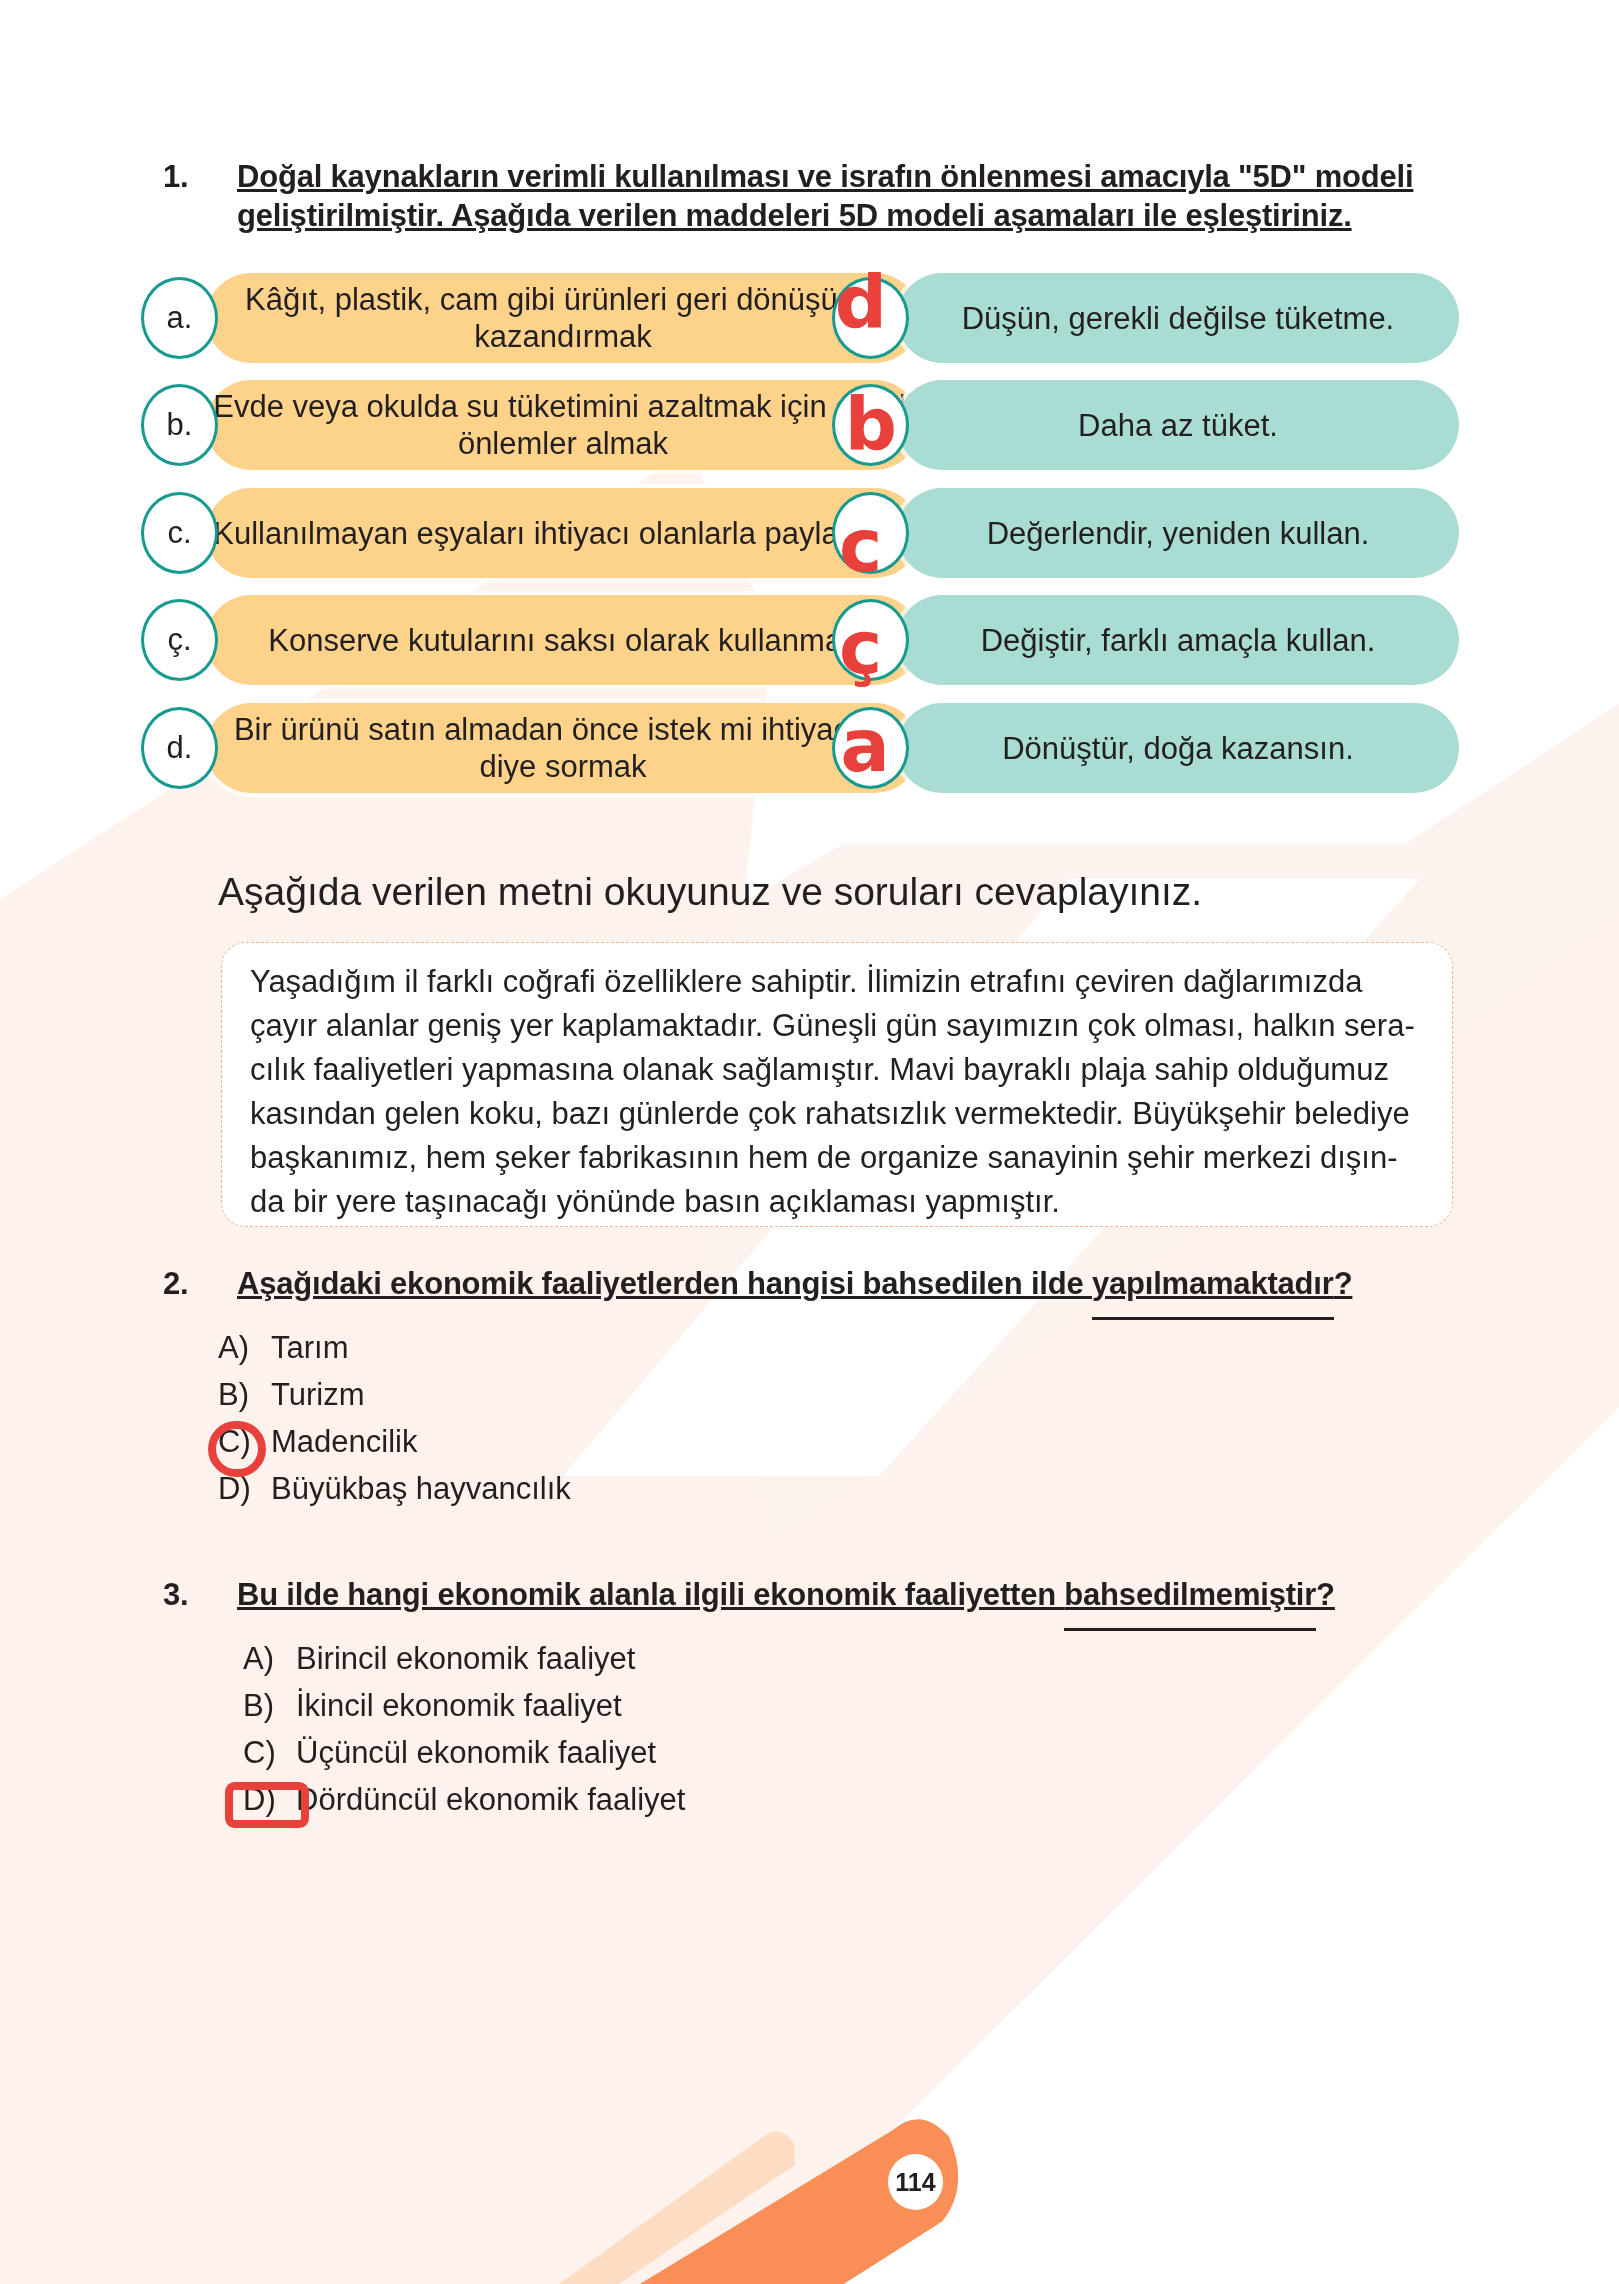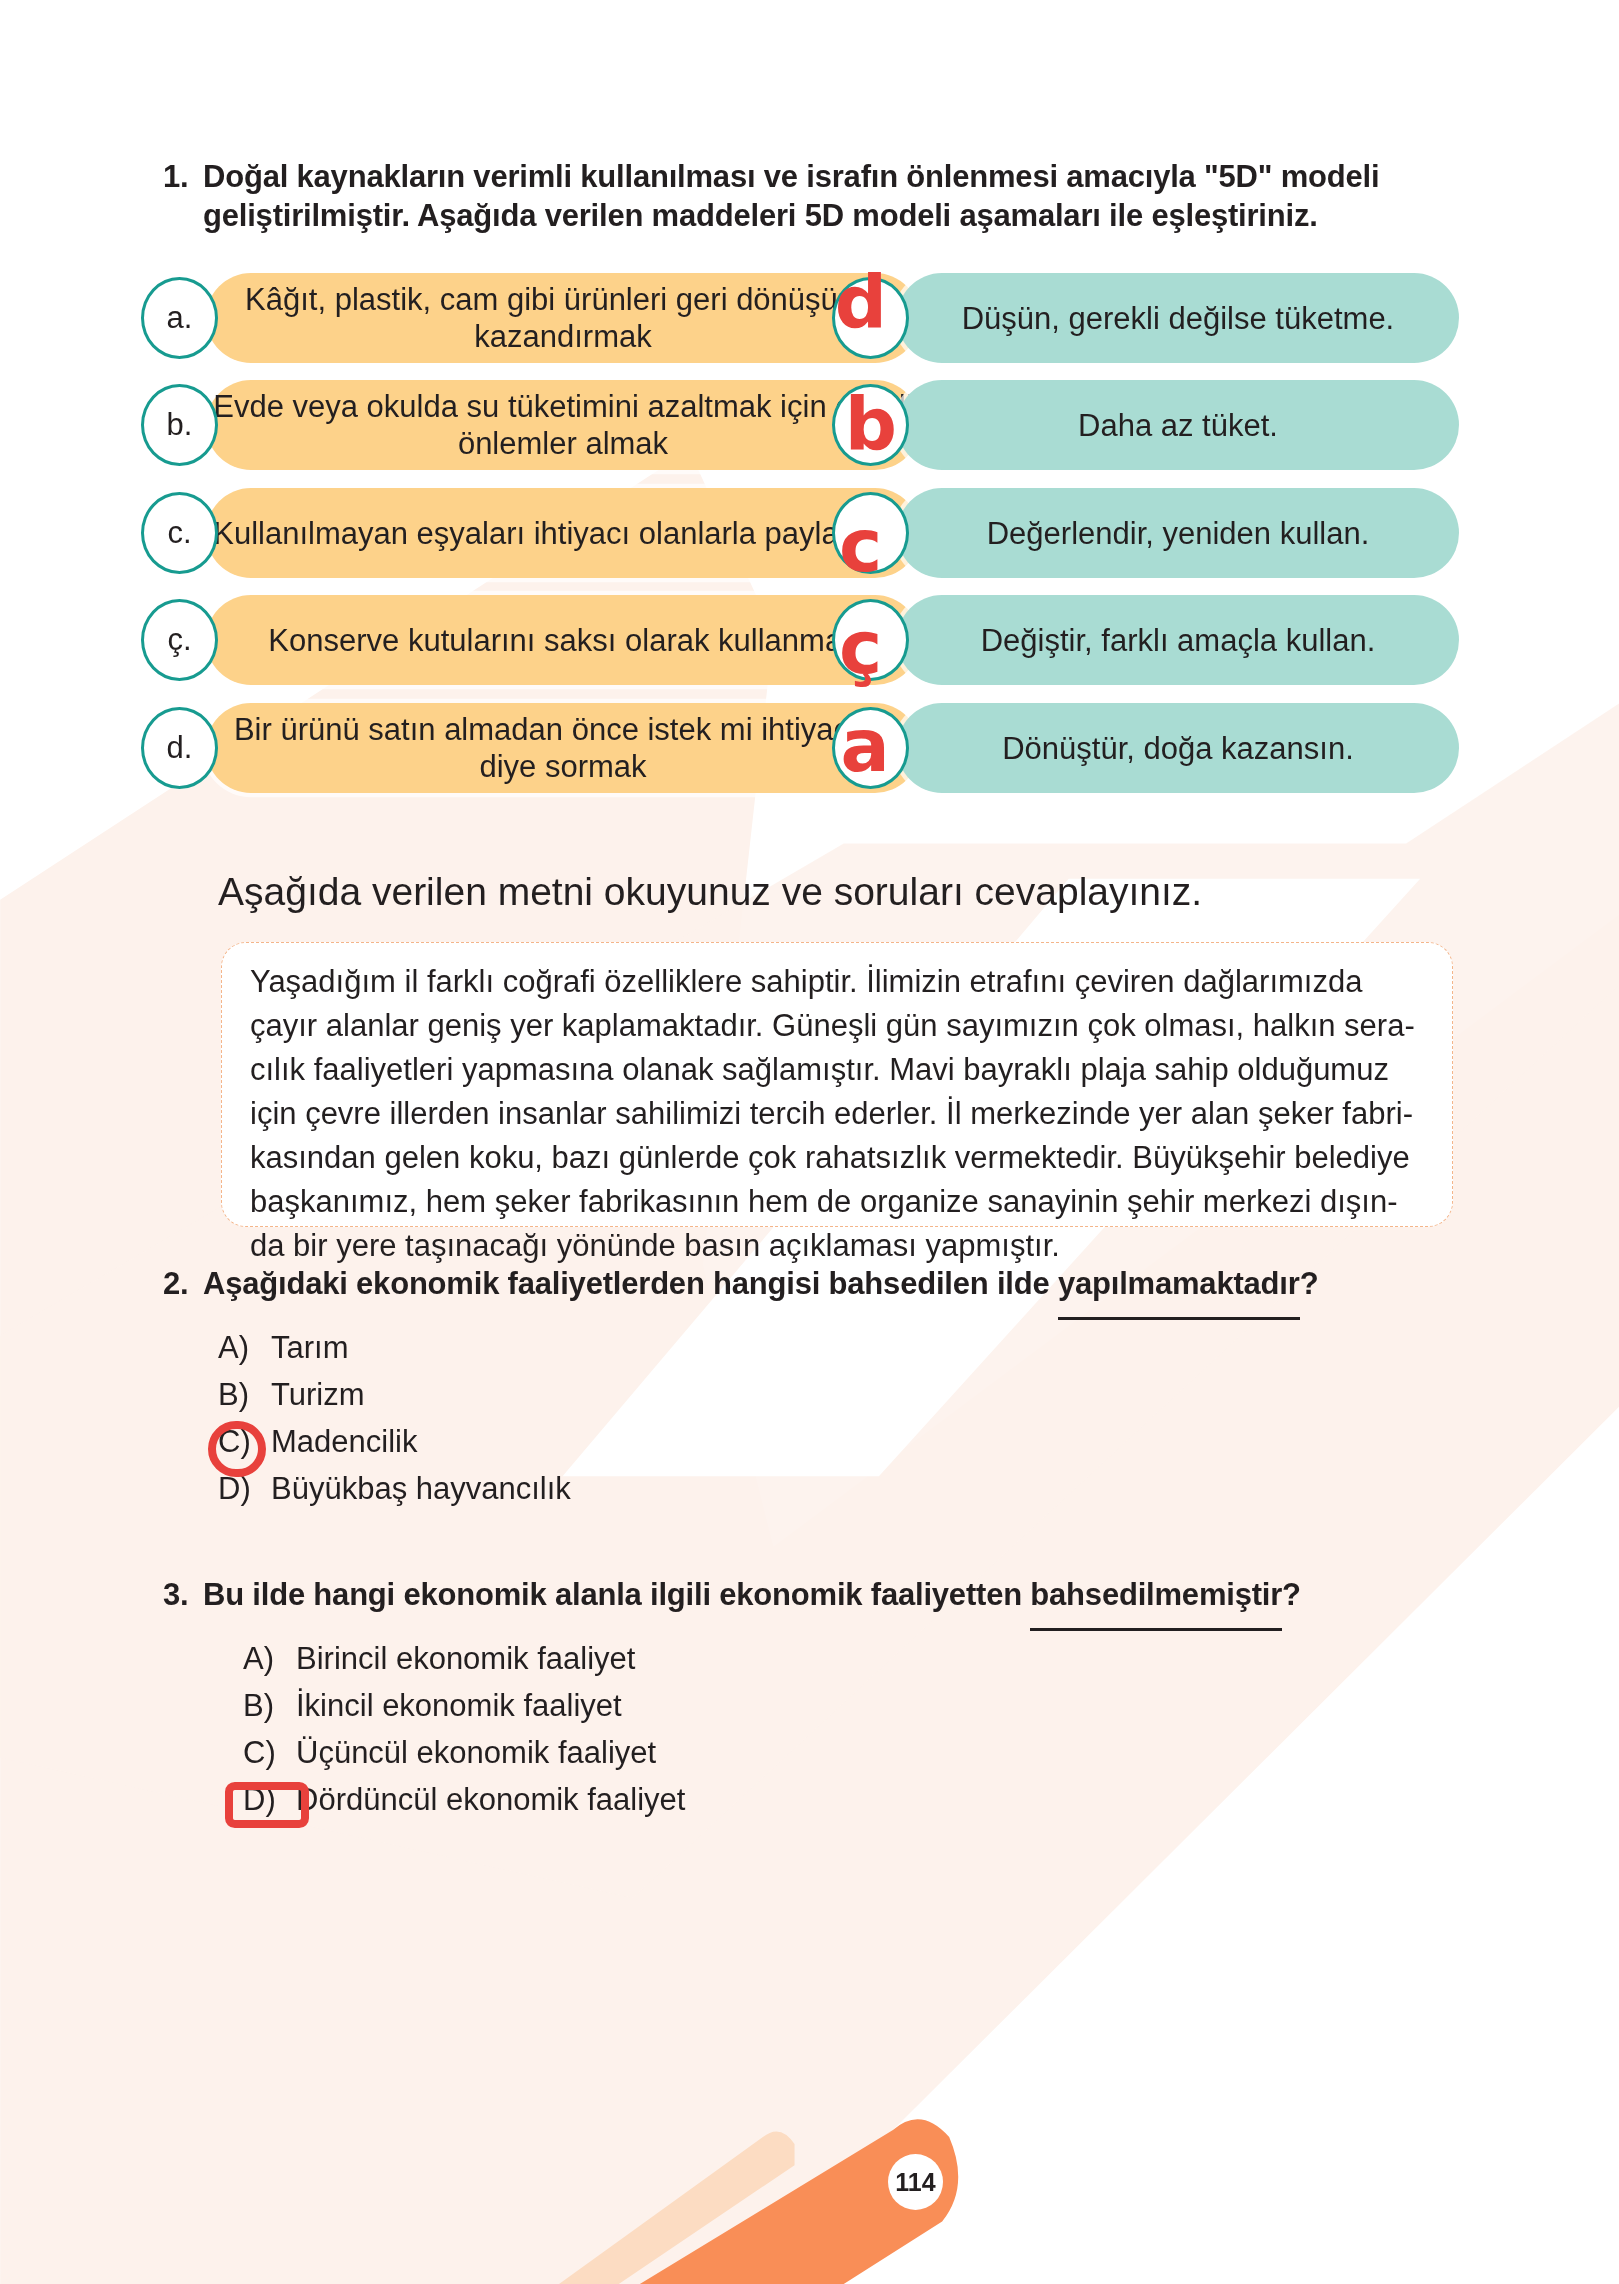--- a/index.html
+++ b/index.html
@@ -13,21 +13,21 @@
   .bg { position:absolute; inset:0; z-index:0; }
   .bg svg { width:1620px; height:2284px; display:block; }
 
   .content { position:absolute; inset:0; z-index:1; }
 
   .q-head {
     position:absolute; left:163px; font-weight:bold; font-size:31px; line-height:39px;
     letter-spacing:-0.2px;
   }
   .q-head .num { position:absolute; left:0; top:0; }
-  .q-head .txt { display:block; margin-left:40px; }
+  .q-head .txt { display:block; margin-left:74px;text-decoration:underline; }
   .q-head u { text-decoration:none; border-bottom:3.5px solid #231f20; padding-bottom:16px; }
 
   
   .row { position:absolute; height:90px; }
   .pill {
     position:absolute; top:0; height:90px; border-radius:45px;
     display:flex; align-items:center; justify-content:center; text-align:center;
     font-size:31px; line-height:37px; box-shadow:0 0 0 4.2px rgba(255,255,255,0.7);
   }
   .pill.left { background:#fdd28a; left:65px; width:714px; }
@@ -136,21 +136,20 @@
     <div class="pill right">Dönüştür, doğa kazansın.</div>
     <div class="hand" style="left:8.4px; top:5.6px;">a</div>
   </div>
 
   <div class="instr">Aşağıda verilen metni okuyunuz ve soruları cevaplayınız.</div>
 
   <div class="passage">
     <p>Yaşadığım il farklı coğrafi özelliklere sahiptir. İlimizin etrafını çeviren dağlarımızda</p>
     <p>çayır alanlar geniş yer kaplamaktadır. Güneşli gün sayımızın çok olması, halkın sera-</p>
     <p>cılık faaliyetleri yapmasına olanak sağlamıştır. Mavi bayraklı plaja sahip olduğumuz</p>
-    <p>için çevre illerden insanlar sahilimizi tercih ederler. İl merkezinde yer alan şeker fabri-</p>
     <p>kasından gelen koku, bazı günlerde çok rahatsızlık vermektedir. Büyükşehir belediye</p>
     <p>başkanımız, hem şeker fabrikasının hem de organize sanayinin şehir merkezi dışın-</p>
     <p>da bir yere taşınacağı yönünde basın açıklaması yapmıştır.</p>
   </div>
 
   <div class="q-head" style="top:1264px; width:1301px;">
     <span class="num">2.</span>
     <span class="txt"><span>Aşağıdaki ekonomik faaliyetlerden hangisi bahsedilen ilde </span><u>yapılmamaktadır</u><span>?</span></span>
   </div>
   <div class="options" style="top:1324px;">

